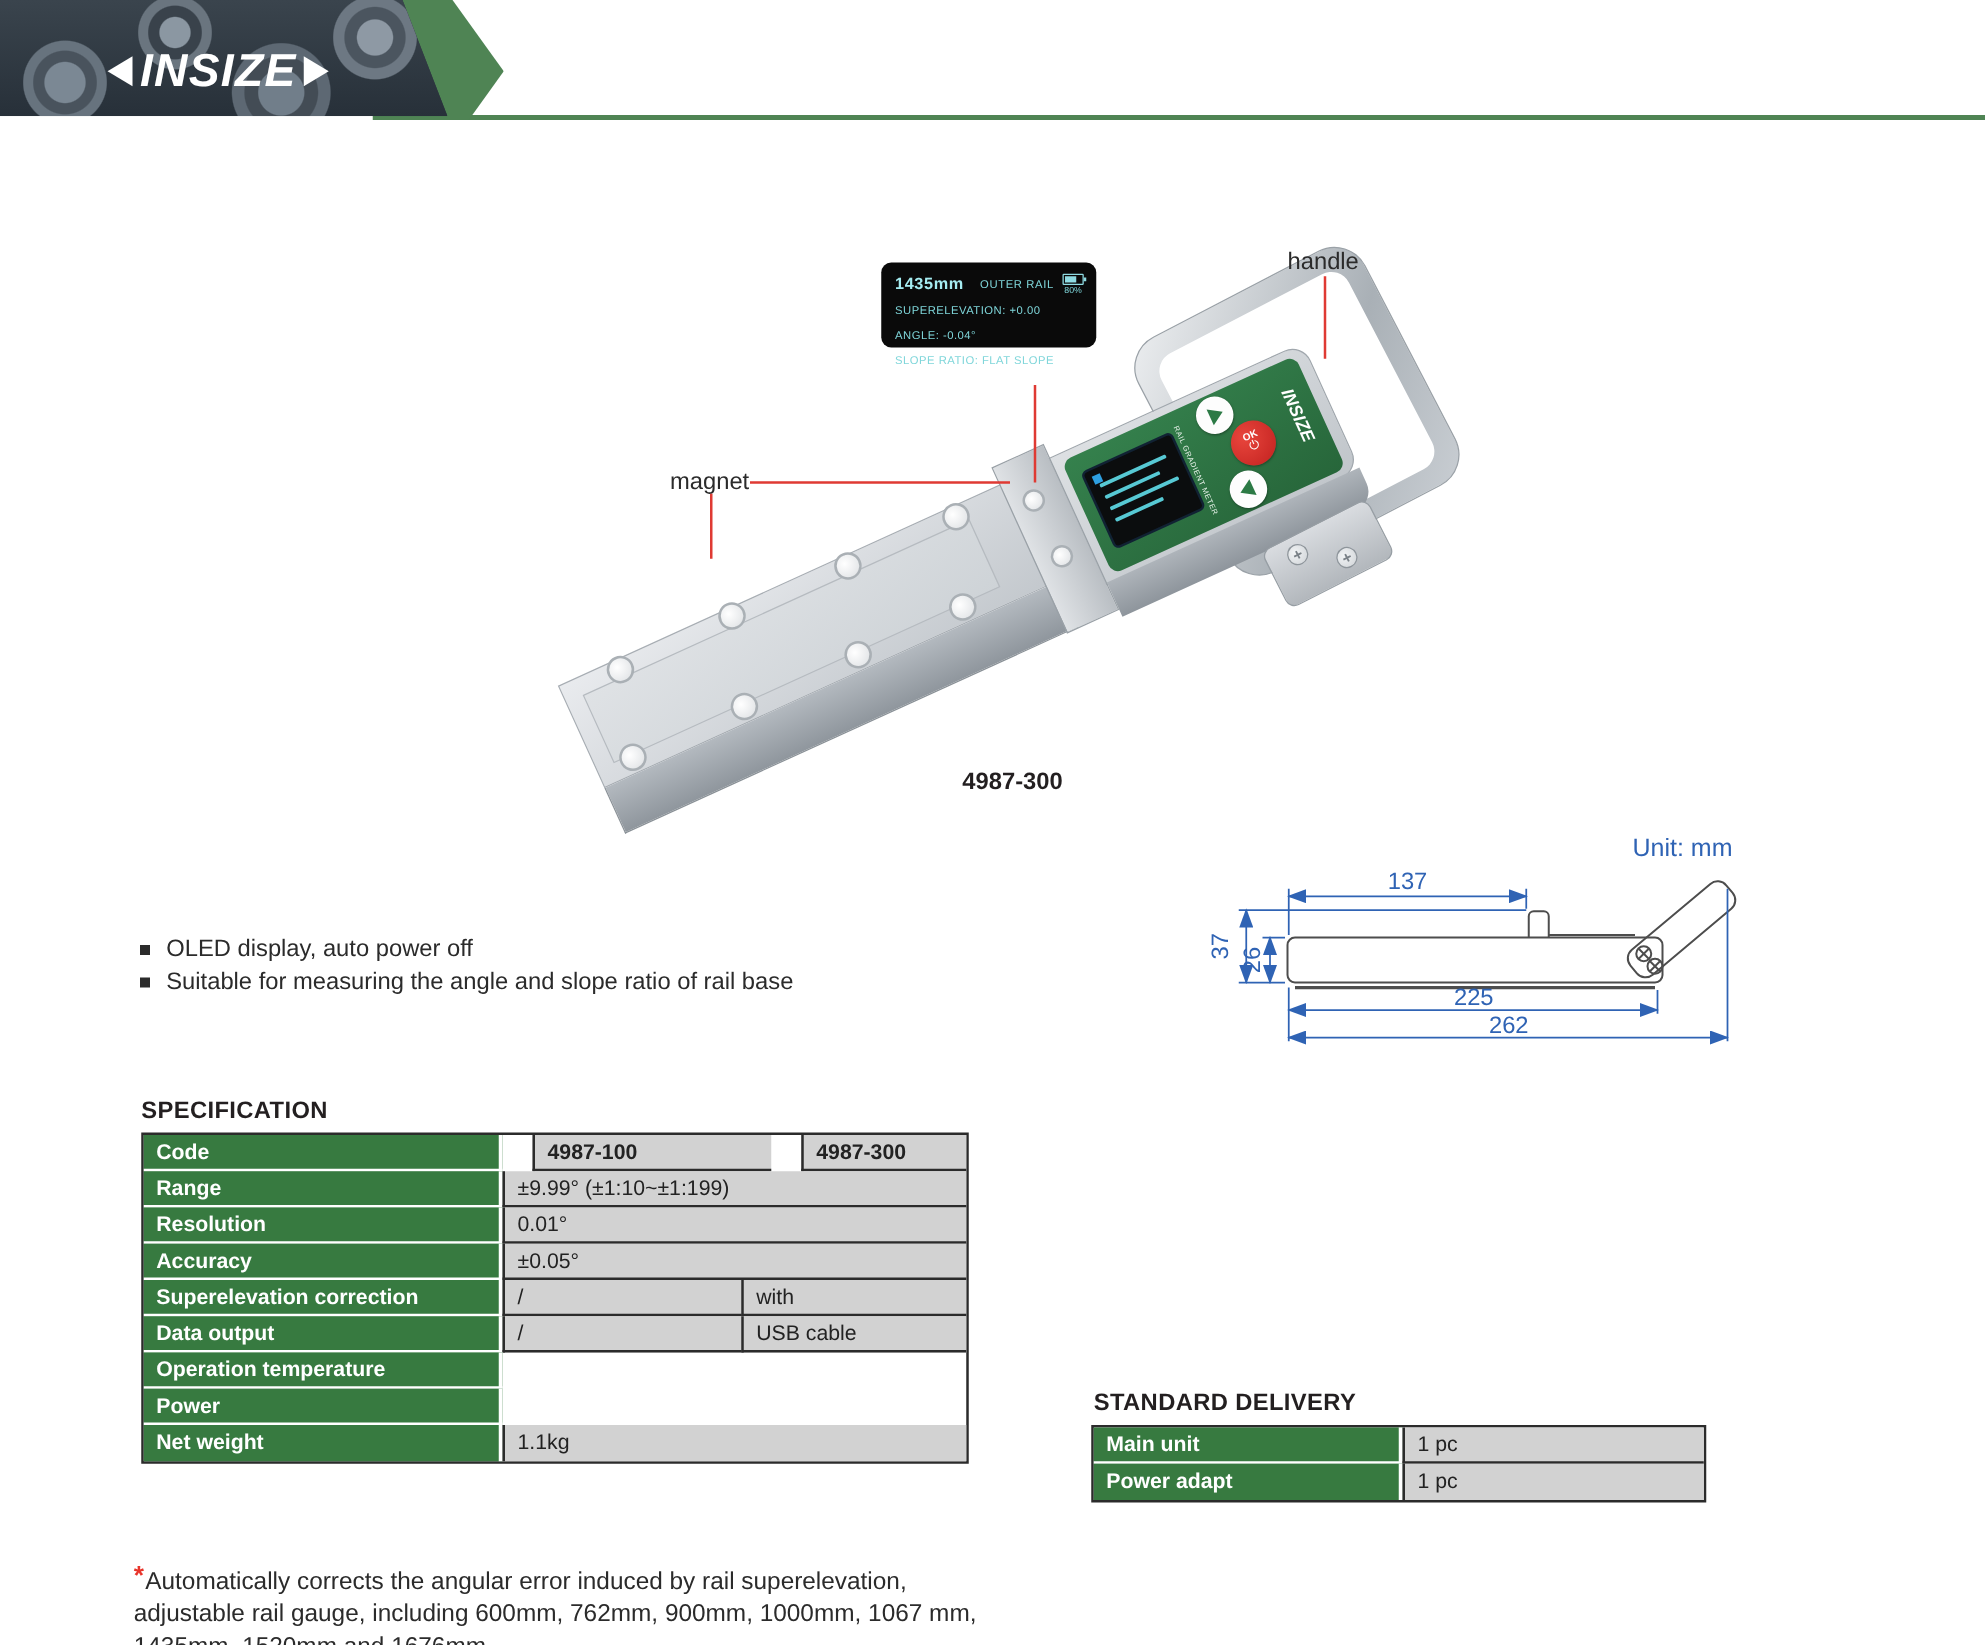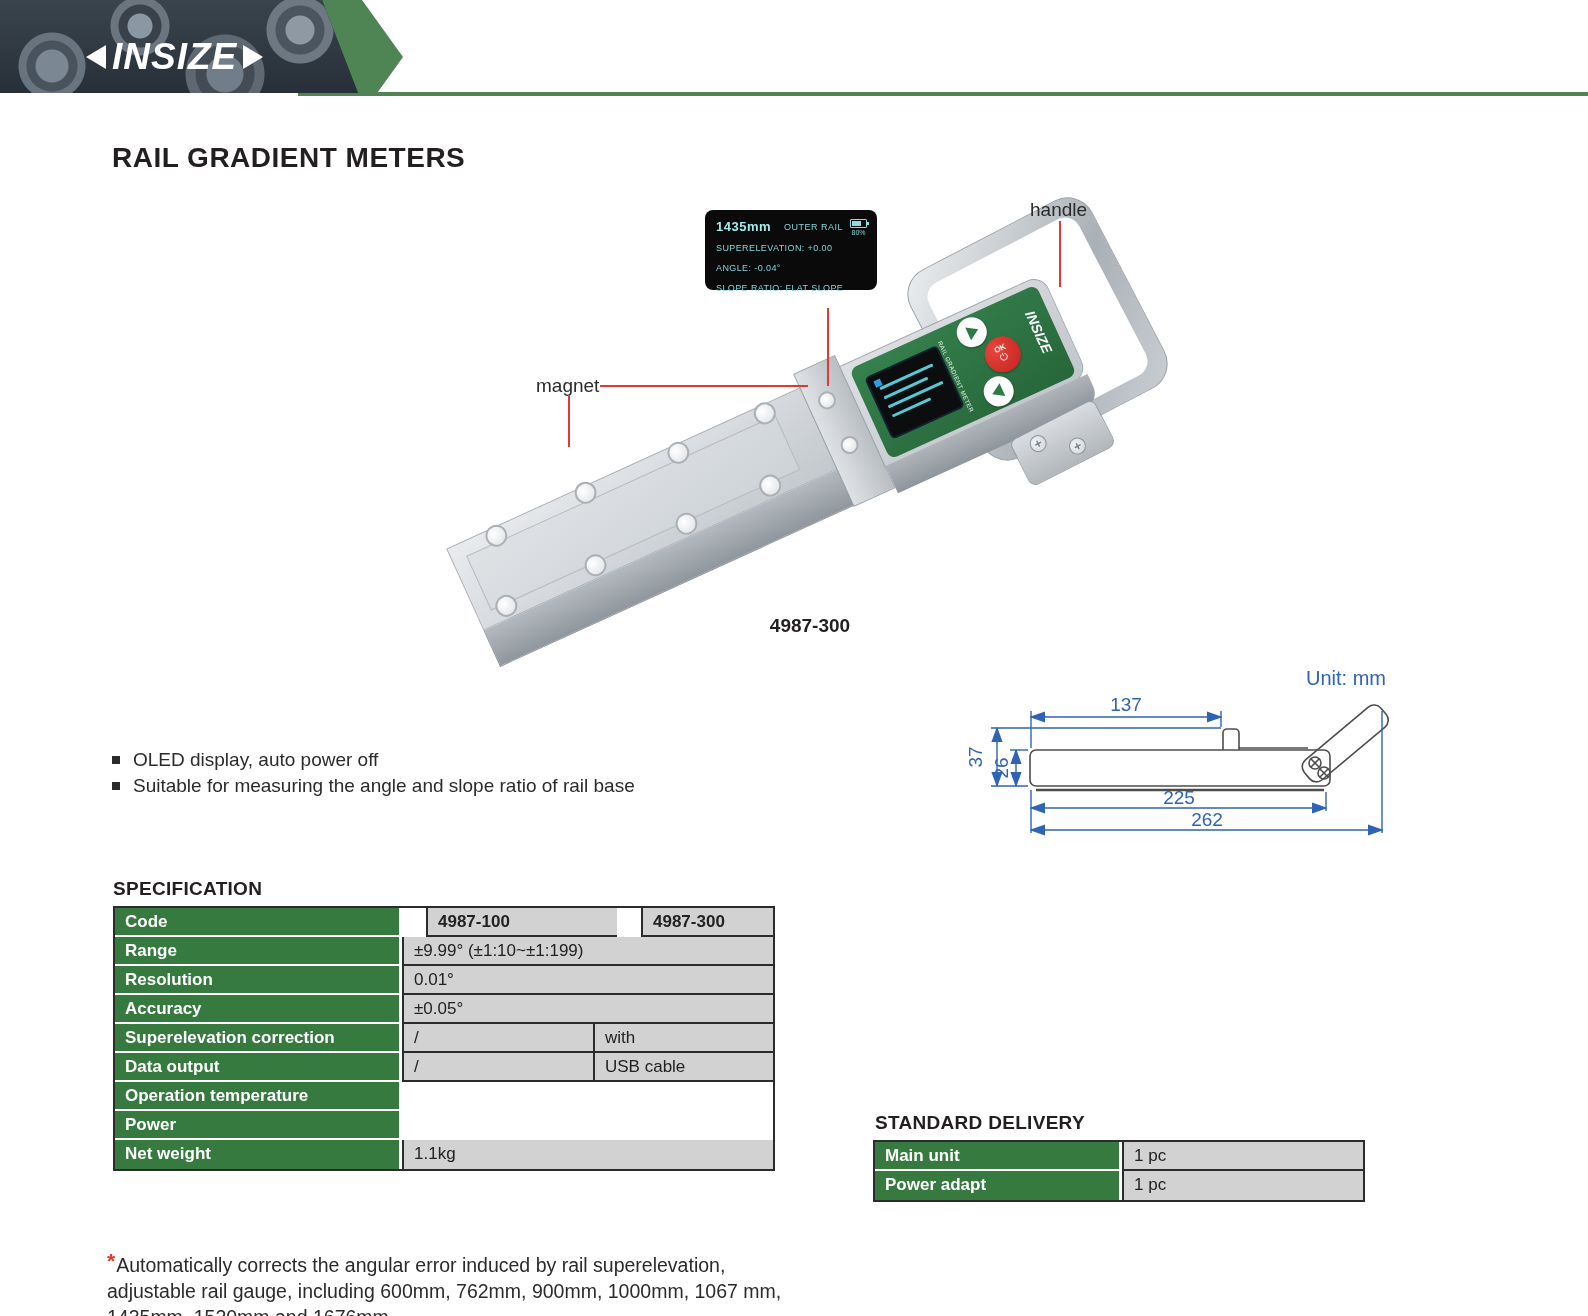--- a/index.html
+++ b/index.html
@@ -67,21 +67,21 @@
   .btn-ok .ok { display:block; font-size:8px; font-weight:bold; margin-top:7px; }
   .btn-ok .pwr { display:block; font-size:10px; line-height:10px; }
   .panel-title { position:absolute; left:97px; top:12px; font-size:6px; color:#e8f3ea; transform:rotate(90deg); transform-origin:left top; white-space:nowrap; letter-spacing:0.5px; }
   .panel-logo { position:absolute; left:196px; top:22px; color:#fff; font-weight:bold; font-style:italic; font-size:14px; transform:rotate(90deg); transform-origin:left top; white-space:nowrap; }
   .bracket { position:absolute; left:585px; top:222px; width:95px; height:52px; transform:rotate(-27deg);
     background:linear-gradient(180deg,#d9dce0,#b2b7bc); border:1px solid #979ea4; border-radius:8px; z-index:3; }
   .screw { position:absolute; width:17px; height:17px; border-radius:50%;
     background:radial-gradient(circle at 40% 35%,#f2f4f5,#cfd3d7); border:1px solid #8e959b;
     color:#7a8187; font-size:13px; font-weight:bold; text-align:center; line-height:15px; }
 
-  .oled-box { position:absolute; left:275px; top:15px; width:172px; height:80px; background:#0a0a0a;
+  .oled-box { position:absolute; left:275px; top:15px; width:172px; height:68px; background:#0a0a0a;
     border-radius:8px; padding:9px 10px 16px 11px; z-index:6; }
   .oled-r1 { display:flex; align-items:flex-start; }
   .oled-gauge { color:#a5ecf1; font-size:13px; font-weight:bold; letter-spacing:0.5px; }
   .oled-rail { color:#7fd6da; font-size:9px; margin:3px 0 0 13px; letter-spacing:0.5px; }
   .oled-batt { margin-left:auto; text-align:center; }
   .batt-icon { width:17px; height:9px; border:1px solid #8fdbe2; border-radius:1px; position:relative; }
   .batt-icon::before { content:""; position:absolute; left:1px; top:1px; bottom:1px; width:9px; background:#8fdbe2; }
   .batt-icon::after { content:""; position:absolute; right:-3px; top:2px; width:2px; height:3px; background:#8fdbe2; }
   .batt-pct { color:#7fd6da; font-size:7px; margin-top:1px; }
   .oled-line { color:#7fd6da; font-size:9px; letter-spacing:0.4px; }
@@ -128,21 +128,20 @@
 
   <div class="hdr-rule"></div>
   <div class="hdr-chevron"></div>
   <div class="hdr-photo"></div>
   <div class="logo">
     <span class="logo-tri-l"></span>
     <span class="logo-txt">INSIZE</span>
     <span class="logo-tri-r"></span>
   </div>
 
-  <div class="title">RAIL GRADIENT METERS</div>
 
   <div class="product">
 
     <div class="ring">
       <div class="ring-hole"></div>
     </div>
 
     <div class="dev-rot">
       <div class="plate-top">
         <div class="plate-inner"></div>

